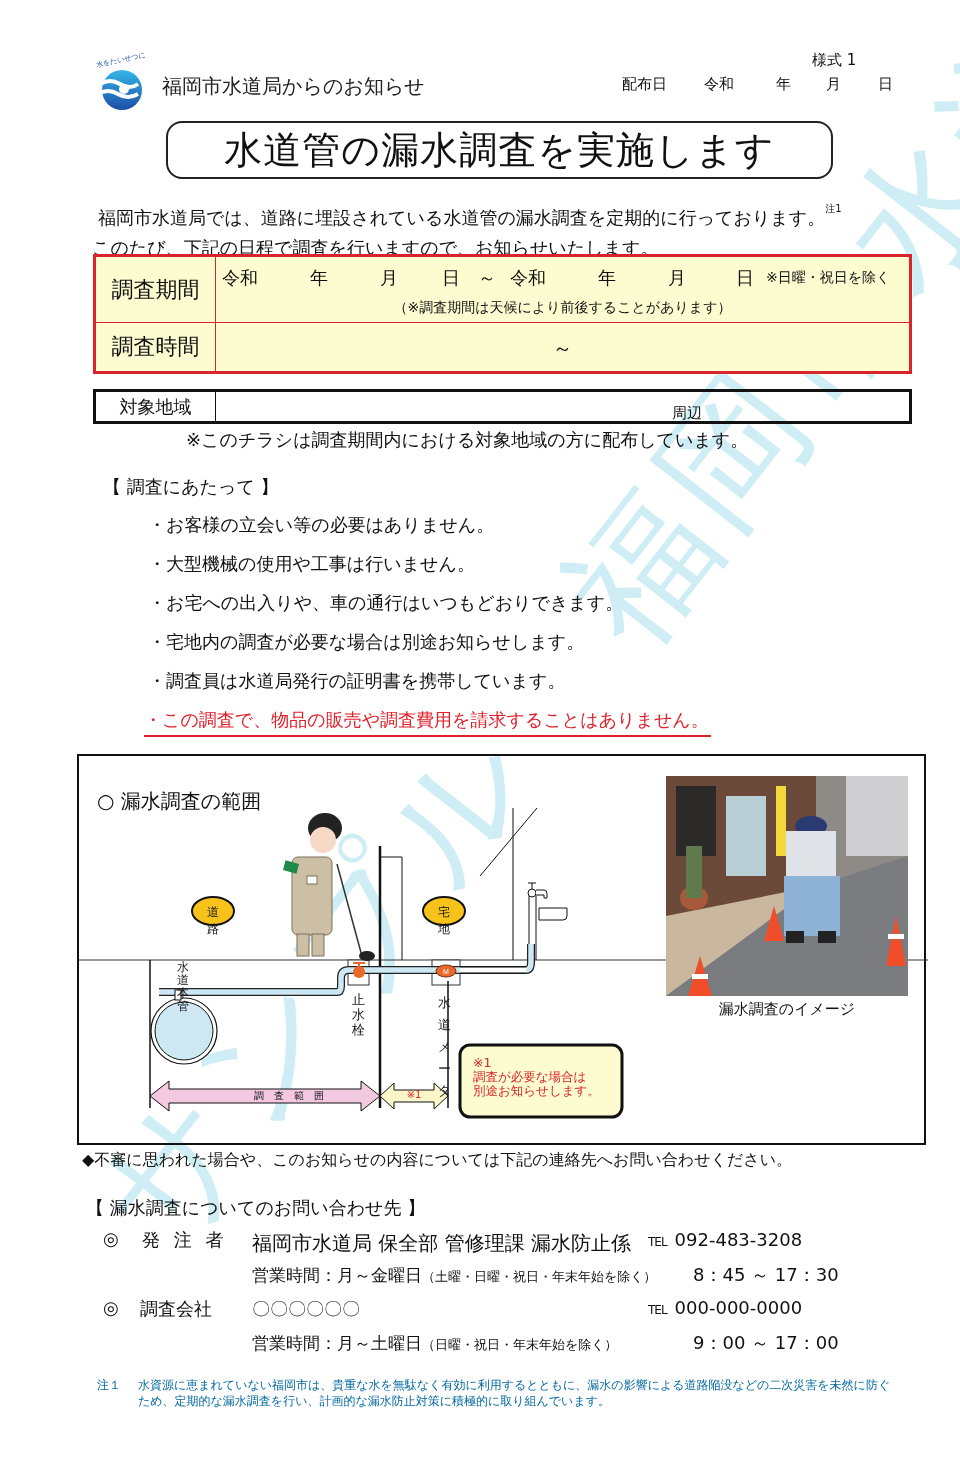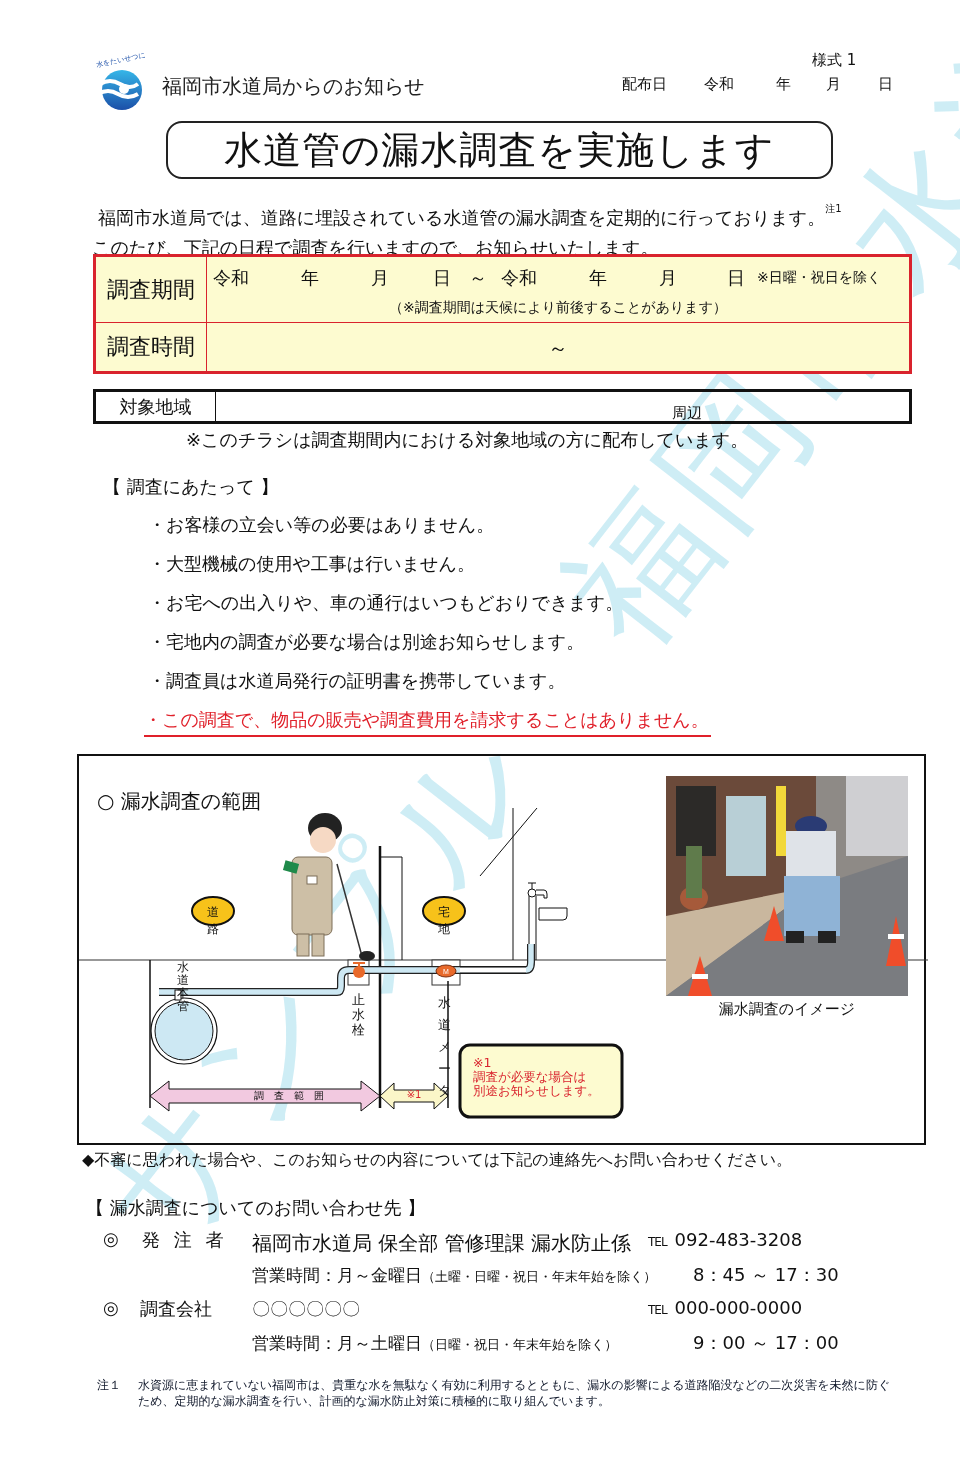--- a/index.html
+++ b/index.html
@@ -28,21 +28,21 @@
 
     .intro { left: 92px; top: 194px; font-size: 18px; line-height: 30px; }
     .intro .l1 { padding-left: 6px; }
     .intro sup { font-size: 10px; vertical-align: 12px; text-align: right; }
 
     
     .sched { left: 93px; top: 254px; width: 819px; height: 120px; border: 3px solid #d9232d; background: #fdfbd0; }
     .sched .row { position: absolute; left: 0; width: 100%; display: flex; }
     .sched .row1 { top: 0; height: 66px; border-bottom: 1.5px solid #d9232d; }
     .sched .row2 { top: 66px; height: 48px; }
-    .sched .label { width: 111px; border-right: 1.5px solid #d9232d; display: flex; align-items: center; justify-content: center; font-size: 22px; }
+    .sched .label { width: 120px; border-right: 1.5px solid #d9232d; display: flex; align-items: center; justify-content: center; font-size: 22px; }
     .sched .val { flex: 1; position: relative; }
     .period-line { position: absolute; top: 9px; left: 6px; font-size: 18px; white-space: nowrap; }
     .period-line span { position: absolute; top: 0; }
     .period-note { position: absolute; top: 42px; left: 0; width: 100%; text-align: center; font-size: 14px; }
     .time-tilde { position: absolute; top: 12px; left: 0; width: 100%; text-align: center; font-size: 20px; }
 
     
     .area { left: 93px; top: 389px; width: 819px; height: 35px; border: 3px solid #111; display: flex; }
     .area .label { width: 120px; border-right: 1.5px solid #111; display: flex; align-items: center; justify-content: center; font-size: 18px; }
     .area .val { flex: 1; position: relative; text-align: center; }
@@ -61,21 +61,21 @@
     .diagram svg { position: absolute; left: 0; top: 0; }
     .photo { left: 587px; top: 20px; width: 242px; height: 220px; overflow: hidden; }
     .photo-caption { left: 587px; top: 244px; width: 242px; text-align: center; font-size: 15px; }
 
     .inquiry-note { left: 82px; top: 1150px; font-size: 16px; }
     .contact-head { left: 86px; top: 1196px; font-size: 18px; }
     .contact { font-size: 18px; }
     .hours { font-size: 17px; }
     .hours small { font-size: 13px; }
     .tel-prefix { font-size: 12px; letter-spacing: -1px; margin-right: 8px; }
-    .footnote { left: 97px; top: 1377px; font-size: 12px; color: #0f172a; line-height: 16px; width: 800px; }
+    .footnote { left: 97px; top: 1377px; font-size: 12px; color: #0369a1; line-height: 16px; width: 800px; }
     .footnote .label { position: absolute; left: 0; top: 0; }
     .footnote .body { margin-left: 41px; }
   </style>
 </head>
 <body>
 
 <div class="watermark">
   <div class="watermark-text">サンプル　福岡市水道局</div>
 </div>
 

